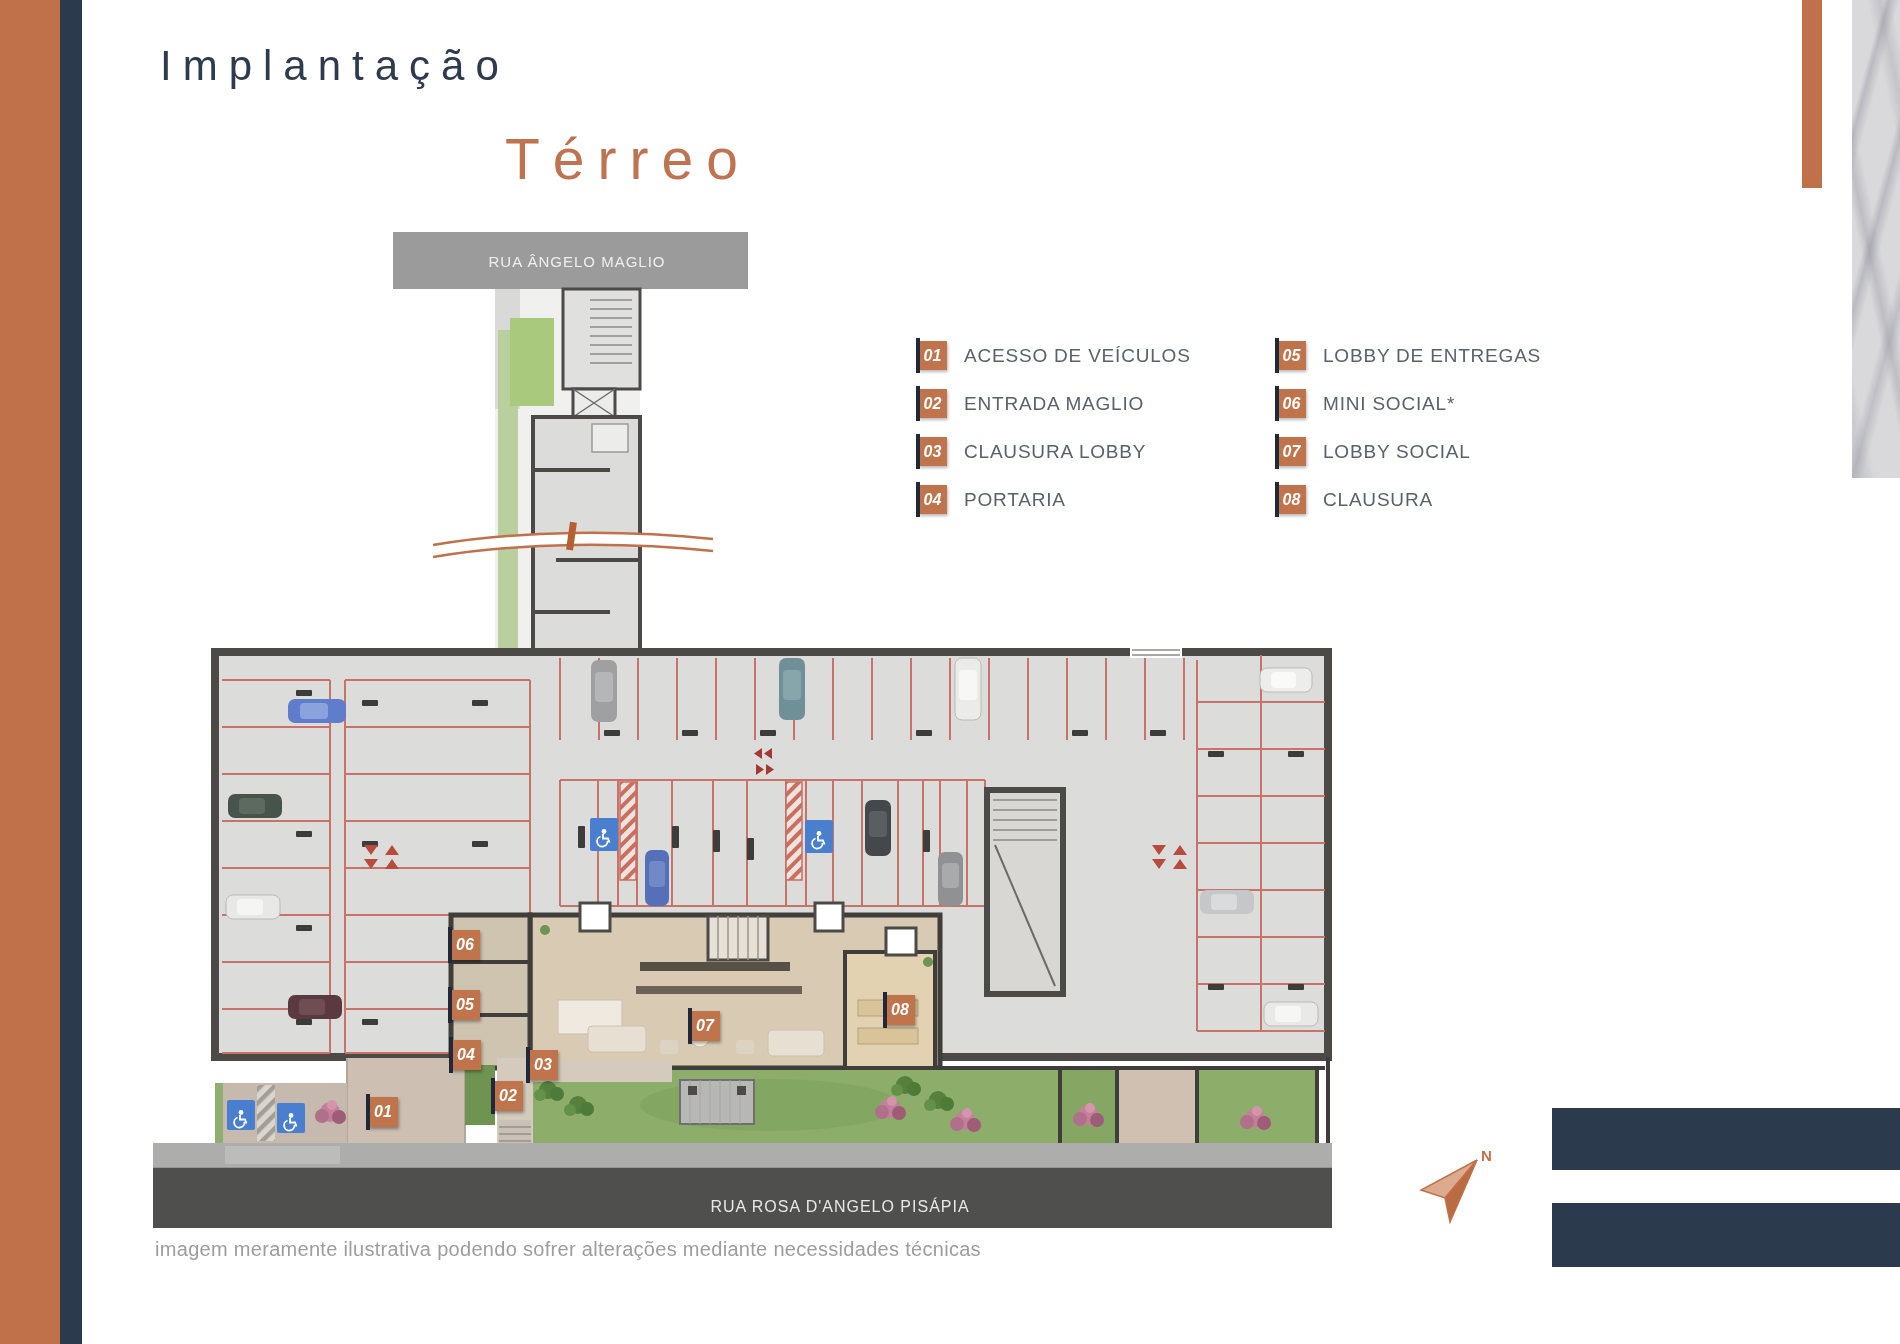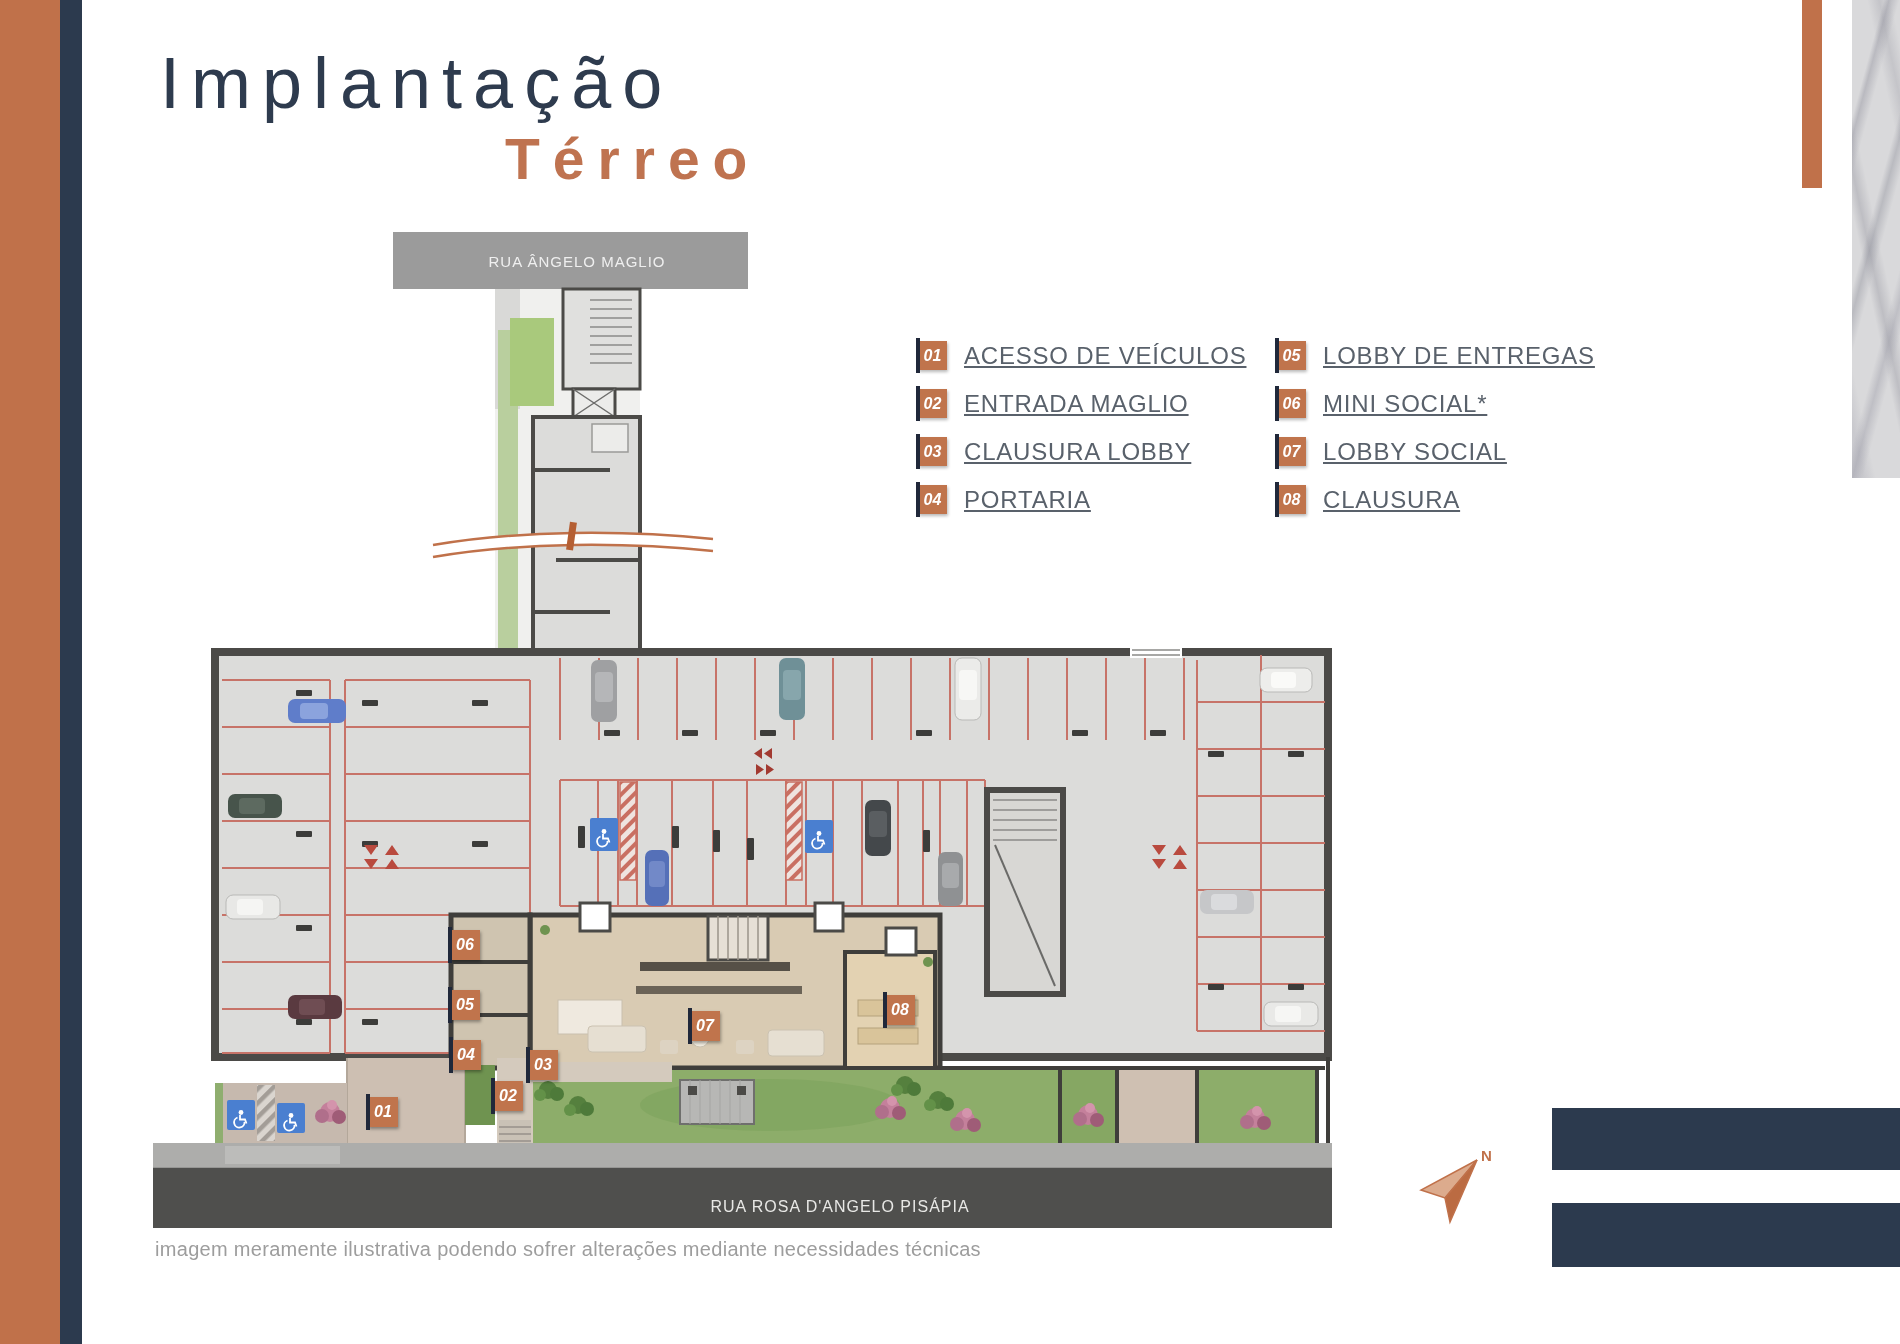--- a/index.html
+++ b/index.html
@@ -16,31 +16,31 @@
   .marble{
     left:1852px;top:0;width:48px;height:478px;
     background:
       linear-gradient(105deg, rgba(255,255,255,0) 18%, rgba(135,135,148,.38) 21%, rgba(255,255,255,0) 27%, rgba(255,255,255,0) 44%, rgba(120,122,135,.32) 48%, rgba(255,255,255,0) 54%, rgba(255,255,255,0) 68%, rgba(145,145,158,.36) 73%, rgba(255,255,255,0) 79%),
       linear-gradient(78deg, rgba(160,160,172,.28) 8%, rgba(255,255,255,0) 16%, rgba(255,255,255,0) 38%, rgba(128,128,140,.3) 44%, rgba(255,255,255,0) 52%, rgba(255,255,255,0) 78%, rgba(150,150,160,.3) 86%, rgba(255,255,255,0) 94%),
       #d9d9db;
   }
   .bar-navy-br1{left:1552px;top:1108px;width:348px;height:62px;background:#2c3a4e;}
   .bar-navy-br2{left:1552px;top:1203px;width:348px;height:64px;background:#2c3a4e;}
   
-  .title1{left:160px;top:42px;font-size:72px;letter-spacing:11px;color:#2e3b4e;font-weight:400;}
-  .title2{left:505px;top:126px;font-size:57px;letter-spacing:13px;color:#bf7350;font-weight:700;}
+  .title1{left:160px;top:42px;font-size:42px;letter-spacing:11px;color:#2e3b4e;font-weight:400;}
+  .title2{left:505px;top:126px;font-size:57px;letter-spacing:13px;color:#bf7350;font-weight:400;}
   
   .legend-row{display:flex;align-items:center;}
   .lbadge{
     position:relative;width:29px;height:29px;background:#c0744c;color:#ffffff;
     font-style:italic;font-weight:700;font-size:16px;display:flex;align-items:center;justify-content:center;
     box-shadow:1px 2px 3px rgba(0,0,0,.28);flex:0 0 29px;
   }
   .lbadge::before{content:"";position:absolute;left:-2px;top:-3px;bottom:-3px;width:4px;background:#20283a;}
-  .llabel{margin-left:17px;font-size:24px;letter-spacing:.8px;color:#59616b;white-space:nowrap;text-decoration:underline;}
+  .llabel{margin-left:17px;font-size:19px;letter-spacing:.8px;color:#59616b;white-space:nowrap;}
   
   .pbadge{
     position:absolute;width:30px;height:30px;background:#c0744c;color:#fff;
     font-style:italic;font-weight:700;font-size:16px;display:flex;align-items:center;justify-content:center;
     box-shadow:1px 2px 3px rgba(0,0,0,.35);
   }
   .pbadge::before{content:"";position:absolute;left:-2px;top:-3px;bottom:-3px;width:4px;background:#20283a;}
   .disclaimer{left:155px;top:1238px;font-size:20px;letter-spacing:.3px;color:#9d9d9d;}
   svg text{font-family:"Liberation Sans", sans-serif;}
 </style>

